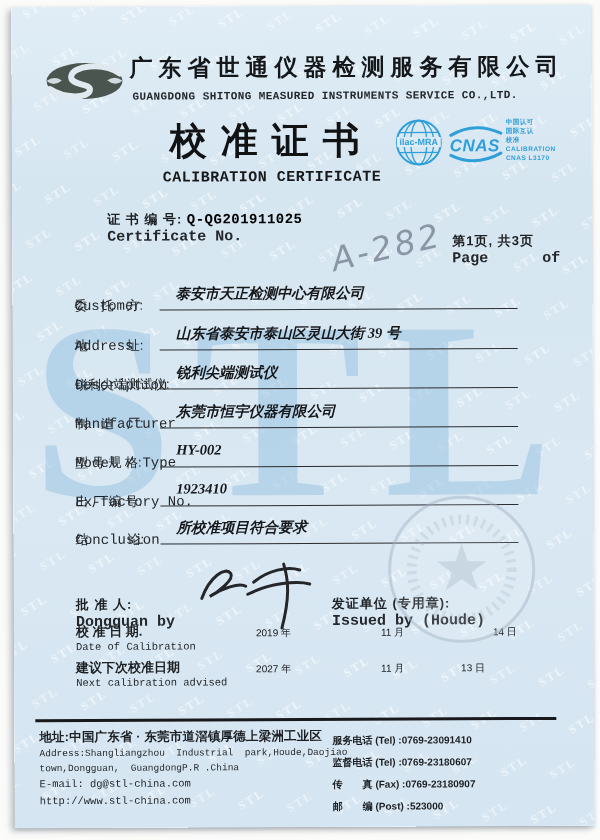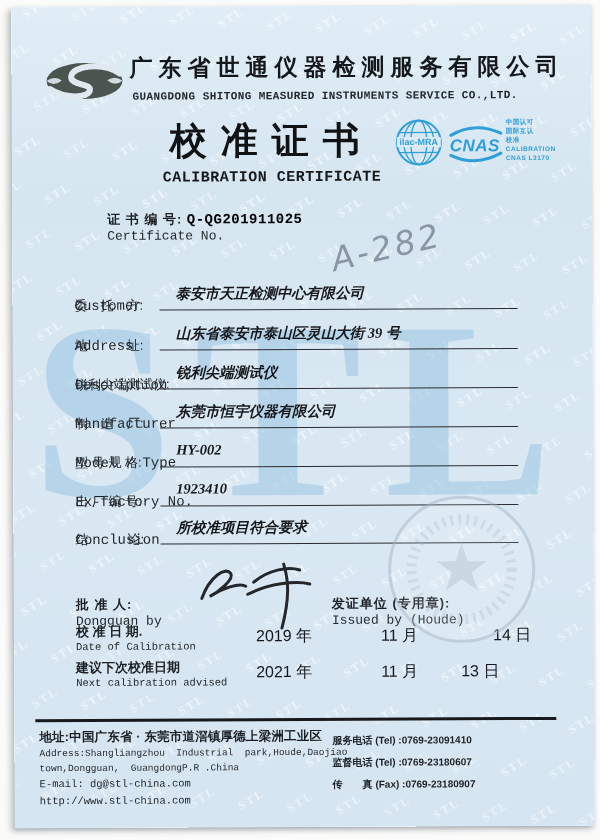--- a/index.html
+++ b/index.html
@@ -31,21 +31,21 @@
   #company-en{left:121px;top:84px;font-size:11px;letter-spacing:.4px;color:#24282c;
     font-family:"Liberation Mono",monospace;font-weight:bold;white-space:nowrap;}
   #title-cn{left:140px;top:110px;width:240px;text-align:center;font-size:37px;font-weight:bold;
     letter-spacing:14px;color:#101214;white-space:nowrap;}
   #title-en{left:128px;top:163px;width:264px;text-align:center;font-size:15px;font-weight:bold;
     letter-spacing:.5px;color:#17191b;font-family:"Liberation Mono",monospace;white-space:nowrap;}
   #accred-lines{left:494px;top:112px;font-size:6.5px;line-height:9px;color:#2f9fd9;
     font-weight:bold;letter-spacing:.5px;}
   
   .lab-cn{font-size:13px;font-weight:bold;color:#1d2023;letter-spacing:1px;white-space:nowrap;margin-top:24px;}
-  .lab-en{font-size:13px;color:#24282c;font-family:"Liberation Mono",monospace;white-space:pre;}
+  .lab-en{font-size:15px;color:#24282c;font-family:"Liberation Mono",monospace;white-space:pre;font-weight:bold;}
   #cert-block{left:95px;top:203px;}
   #page-block{left:440px;top:203px;}
   .certnum{font-family:"Liberation Mono",monospace;font-weight:bold;font-size:14px;letter-spacing:.5px;}
   #handwritten{left:318px;top:222px;font-size:33px;color:#7d8798;font-style:italic;
     transform:rotate(-13deg);letter-spacing:3px;font-family:"DejaVu Sans",sans-serif;opacity:.85;}
   
   .field-row{position:absolute;left:62px;width:430px;height:36px;}
   .field-row .cn{position:absolute;left:0;top:16px;font-size:13px;font-weight:normal;color:#1d2023;white-space:nowrap;}
   .field-row .en{position:absolute;left:0;top:17px;font-size:14px;color:#24282c;
     font-family:"Liberation Mono",monospace;white-space:nowrap;}
@@ -54,21 +54,21 @@
     font-size:14.5px;color:#15171a;font-family:"Liberation Serif",serif;font-style:italic;
     font-weight:bold;white-space:nowrap;}
   
   #approved-block{left:62px;top:565px;}
   #issued-block{left:318px;top:565px;}
   #sig-svg{left:172px;top:538px;z-index:4;}
   #stamp{left:370px;top:486px;opacity:.85;z-index:2;}
   .date-row{position:absolute;left:62px;width:460px;}
   .date-row .cn{font-size:13px;font-weight:bold;color:#1d2023;white-space:nowrap;}
   .date-row .en{font-size:10.5px;color:#24282c;font-family:"Liberation Mono",monospace;white-space:nowrap;}
-  .date-val{position:absolute;top:4px;font-size:16px;color:#16181b;white-space:nowrap;}
+  .date-val{position:absolute;top:4px;font-size:10px;color:#16181b;white-space:nowrap;}
   
   #divider{left:21px;top:712px;width:521px;height:2.6px;background:#17191c;}
   #footer-left{left:25px;top:722px;}
   #footer-right{left:318px;top:724px;}
   .f-cn{font-size:12.5px;font-weight:bold;color:#1b1e22;letter-spacing:.2px;white-space:nowrap;}
   .f-en{font-size:9.5px;color:#25292d;font-family:"Liberation Mono",monospace;line-height:15px;white-space:pre;}
   .f-mono{font-size:10.5px;color:#1f2327;font-family:"Liberation Mono",monospace;line-height:17px;white-space:nowrap;}
   .f-tel{font-size:10px;font-weight:bold;color:#1b1e22;line-height:22px;white-space:nowrap;}
 </style>
 </head>
@@ -128,20 +128,24 @@
     <div id="title-en" class="abs">CALIBRATION CERTIFICATE</div>
 
     <div id="cert-block" class="abs">
       <div>
         <span class="lab-cn">证 书 编 号:</span>
         <span class="certnum">Q-QG201911025</span>
       </div>
       <div class="lab-en">Certificate No.</div>
     </div>
 
+    <div id="page-block" class="abs">
+      <div class="lab-cn">第1页, 共3页</div>
+      <div class="lab-en">Page      of</div>
+    </div>
 
     <div id="handwritten" class="abs">A-282</div>
 
     <div class="field-row" style="top:274px;">
       <div class="cn">委　托　方:</div>
       <div class="en">Customer</div>
       <div class="val">泰安市天正检测中心有限公司</div>
     </div>
     <div class="field-row" style="top:314px;">
       <div class="cn">地　　　址:</div>
@@ -202,35 +206,36 @@
     <div class="date-row" style="top:616px;">
       <div class="cn">校 准 日 期.</div>
       <div class="en">Date of Calibration</div>
       <div class="date-val" style="left:180px;">2019 年</div>
       <div class="date-val" style="left:305px;">11 月</div>
       <div class="date-val" style="left:385px;margin-left:32px;">14 日</div>
     </div>
     <div class="date-row" style="top:652px;">
       <div class="cn">建议下次校准日期</div>
       <div class="en">Next calibration advised</div>
-      <div class="date-val" style="left:180px;">2021 年</div>
+      <div class="date-val" style="left:180px;">2027 年</div>
       <div class="date-val" style="left:305px;">11 月</div>
       <div class="date-val" style="left:385px;">13 日</div>
     </div>
 
     <div id="divider" class="abs"></div>
 
     <div id="footer-left" class="abs">
       <div class="f-cn">地址:中国广东省 · 东莞市道滘镇厚德上梁洲工业区</div>
       <div class="f-en">Address:Shangliangzhou  Industrial  park,Houde,Daojiao</div>
       <div class="f-en">town,Dongguan,  GuangdongP.R .China</div>
       <div class="f-mono">E-mail: dg@stl-china.com</div>
       <div class="f-mono">http://www.stl-china.com</div>
     </div>
 
     <div id="footer-right" class="abs">
       <div class="f-tel">服务电话 (Tel) :0769-23091410</div>
       <div class="f-tel">监督电话 (Tel) :0769-23180607</div>
       <div class="f-tel">传　　真 (Fax) :0769-23180907</div>
+      <div class="f-tel">邮　　编 (Post) :523000</div>
     </div>
 
   </div>
 </div>
 
 </body></html>

